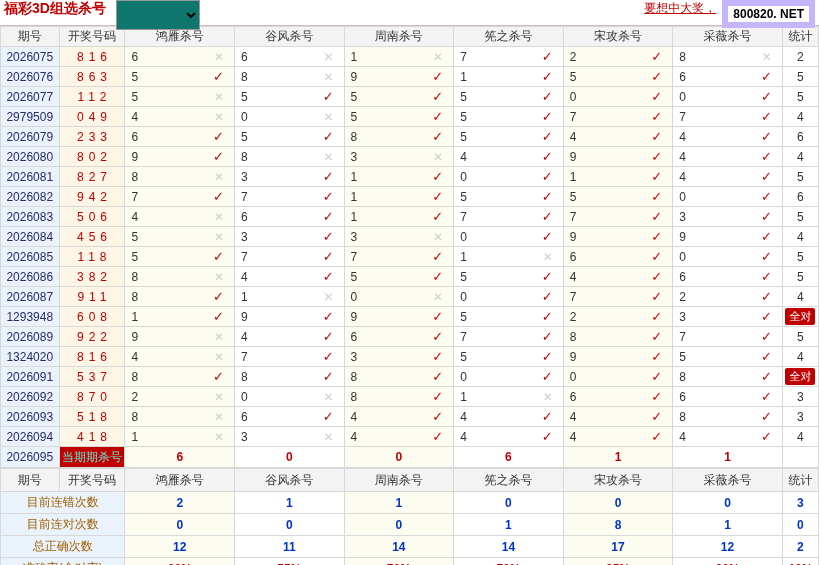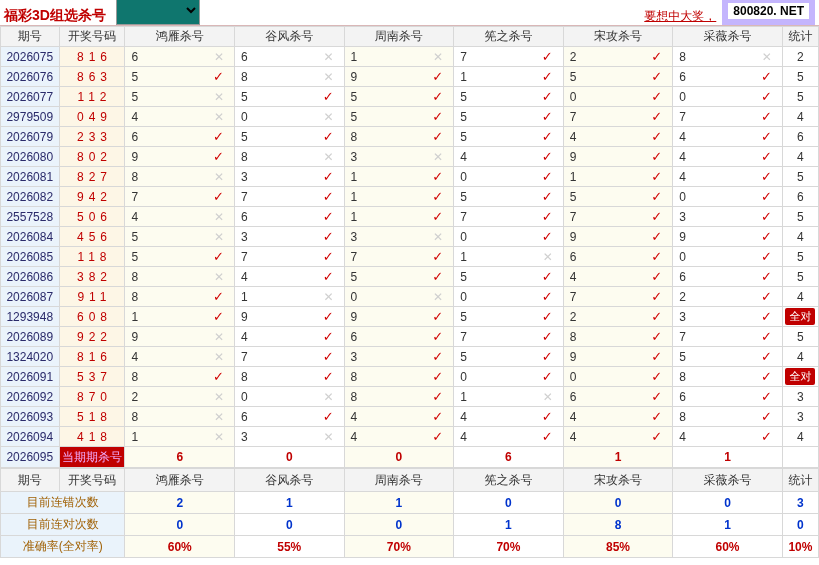--- a/index.html
+++ b/index.html
@@ -9,21 +9,21 @@
     font-family:"Liberation Sans","DejaVu Sans",sans-serif;
     font-size:12px;
     color:#333;
     overflow:hidden;
   }
   .wrap{width:819px;height:565px;position:relative;}
 
   
   .topbar{
     height:26px;
-    display:flex;align-items:flex-end;
+    display:flex;align-items:flex-start;
     border-bottom:1px solid #d9b7b7;
     background:#fff;
     padding:0 4px;
     box-sizing:border-box;
   }
   .title{
     font-weight:bold;font-size:14px;color:#c00000;
     letter-spacing:0px;
     margin-right:10px;
     white-space:nowrap;
@@ -116,21 +116,21 @@
     background:#c00000;
     color:#fff;
     font-size:11px;
     padding:1px 4px;
     border-radius:2px;
   }
 
   
   tr.cur td{height:20px;}
   td.cur-label{
-    background:#c00000;color:#f0abfc;font-size:12px;
+    background:#c00000;color:#5eead4;font-size:12px;
   }
   td.cur-val{
     background:#fff;color:#c00000;font-weight:bold;text-align:left;padding-left:6px;
   }
   td.cur-val.shade{background:#fdfcf0;}
 
   
   table.stats{
     border-collapse:collapse;
     width:819px;
@@ -519,21 +519,21 @@
           </td>
           <td class="cell">
             <div class="cellinner">
               <span class="kv">0</span>
               <span class="mark hit">✓</span>
             </div>
           </td>
           <td class="stat">6</td>
         </tr>
         <tr>
-          <td class="period">2557528</td>
+          <td class="period">2026083</td>
           <td class="num">506</td>
           <td class="cell shade">
             <div class="cellinner">
               <span class="kv">4</span>
               <span class="mark miss">✕</span>
             </div>
           </td>
           <td class="cell">
             <div class="cellinner">
               <span class="kv">6</span>
@@ -1071,20 +1071,30 @@
           <td class="srow-label" colspan="2">目前连对次数</td>
           <td class="sval shade">0</td>
           <td class="sval">0</td>
           <td class="sval shade">0</td>
           <td class="sval">1</td>
           <td class="sval shade">8</td>
           <td class="sval">1</td>
           <td class="sval">0</td>
         </tr>
         <tr>
+          <td class="srow-label" colspan="2">总正确次数</td>
+          <td class="sval shade">12</td>
+          <td class="sval">11</td>
+          <td class="sval shade">14</td>
+          <td class="sval">14</td>
+          <td class="sval shade">17</td>
+          <td class="sval">12</td>
+          <td class="sval">2</td>
+        </tr>
+        <tr>
           <td class="srow-label" colspan="2">准确率(全对率)</td>
           <td class="sval shade red">60%</td>
           <td class="sval red">55%</td>
           <td class="sval shade red">70%</td>
           <td class="sval red">70%</td>
           <td class="sval shade red">85%</td>
           <td class="sval red">60%</td>
           <td class="sval red">10%</td>
         </tr>
       </tbody>

